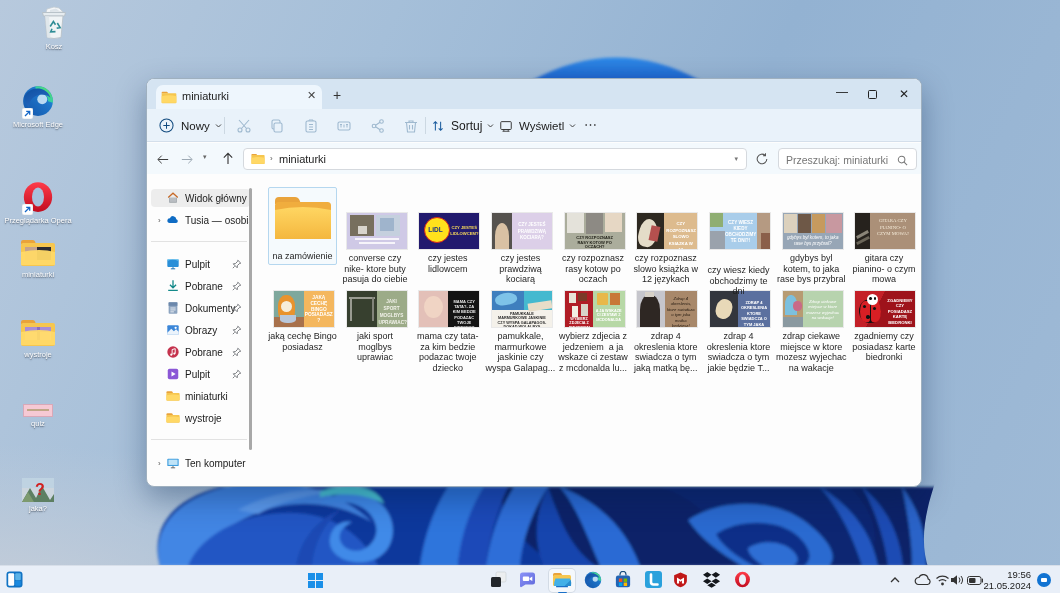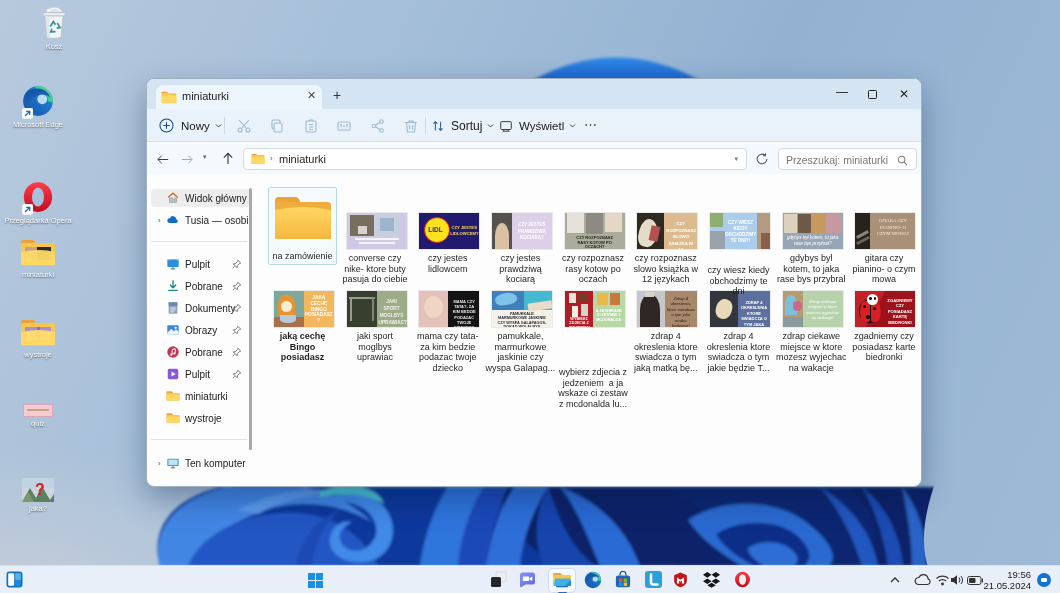--- a/index.html
+++ b/index.html
@@ -568,25 +568,25 @@
 
       <div class="cap" style="left:192px;top:79px;">converse czy<br>nike- ktore buty<br>pasuja do ciebie</div>
       <div class="cap" style="left:264.7px;top:79px;">czy jestes<br>lidlowcem</div>
       <div class="cap" style="left:337.4px;top:79px;">czy jestes<br>prawdziwą<br>kociarą</div>
       <div class="cap" style="left:410.1px;top:79px;">czy rozpoznasz<br>rasy kotow po<br>oczach</div>
       <div class="cap" style="left:482.8px;top:79px;">czy rozpoznasz<br>slowo książka w<br>12 językach</div>
       <div class="cap" style="left:555.5px;top:91px;">czy wiesz kiedy<br>obchodzimy te<br>dni</div>
       <div class="cap" style="left:628.2px;top:79px;">gdybys byl<br>kotem, to jaka<br>rase bys przybral</div>
       <div class="cap" style="left:700.9px;top:79px;">gitara czy<br>pianino- o czym<br>mowa</div>
 
-      <div class="cap" style="left:119.5px;top:157px;font-weight:bold;">jaką cechę Bingo<br>posiadasz</div>
+      <div class="cap" style="left:119.5px;top:157px;">jaką cechę Bingo<br>posiadasz</div>
       <div class="cap" style="left:192px;top:157px;">jaki sport<br>moglbys<br>uprawiac</div>
       <div class="cap" style="left:264.7px;top:157px;">mama czy tata-<br>za kim bedzie<br>podazac twoje<br>dziecko</div>
       <div class="cap" style="left:337.4px;top:157px;">pamukkale,<br>marmurkowe<br>jaskinie czy<br>wyspa Galapag...</div>
-      <div class="cap" style="left:410.1px;top:157px;margin-top:36px;">wybierz zdjecia z<br>jedzeniem&nbsp; a ja<br>wskaze ci zestaw<br>z mcdonalda lu...</div>
+      <div class="cap" style="left:410.1px;top:157px;">wybierz zdjecia z<br>jedzeniem&nbsp; a ja<br>wskaze ci zestaw<br>z mcdonalda lu...</div>
       <div class="cap" style="left:482.8px;top:157px;">zdrap 4<br>okreslenia ktore<br>swiadcza o tym<br>jaką matką bę...</div>
       <div class="cap" style="left:555.5px;top:157px;">zdrap 4<br>okreslenia ktore<br>swiadcza o tym<br>jakie będzie T...</div>
       <div class="cap" style="left:628.2px;top:157px;">zdrap ciekawe<br>miejsce w ktore<br>mozesz wyjechac<br>na wakacje</div>
       <div class="cap" style="left:700.9px;top:157px;">zgadniemy czy<br>posiadasz karte<br>biedronki</div>
     </div>
   </div>
 </div>
 
 <div id="taskbar">
 

